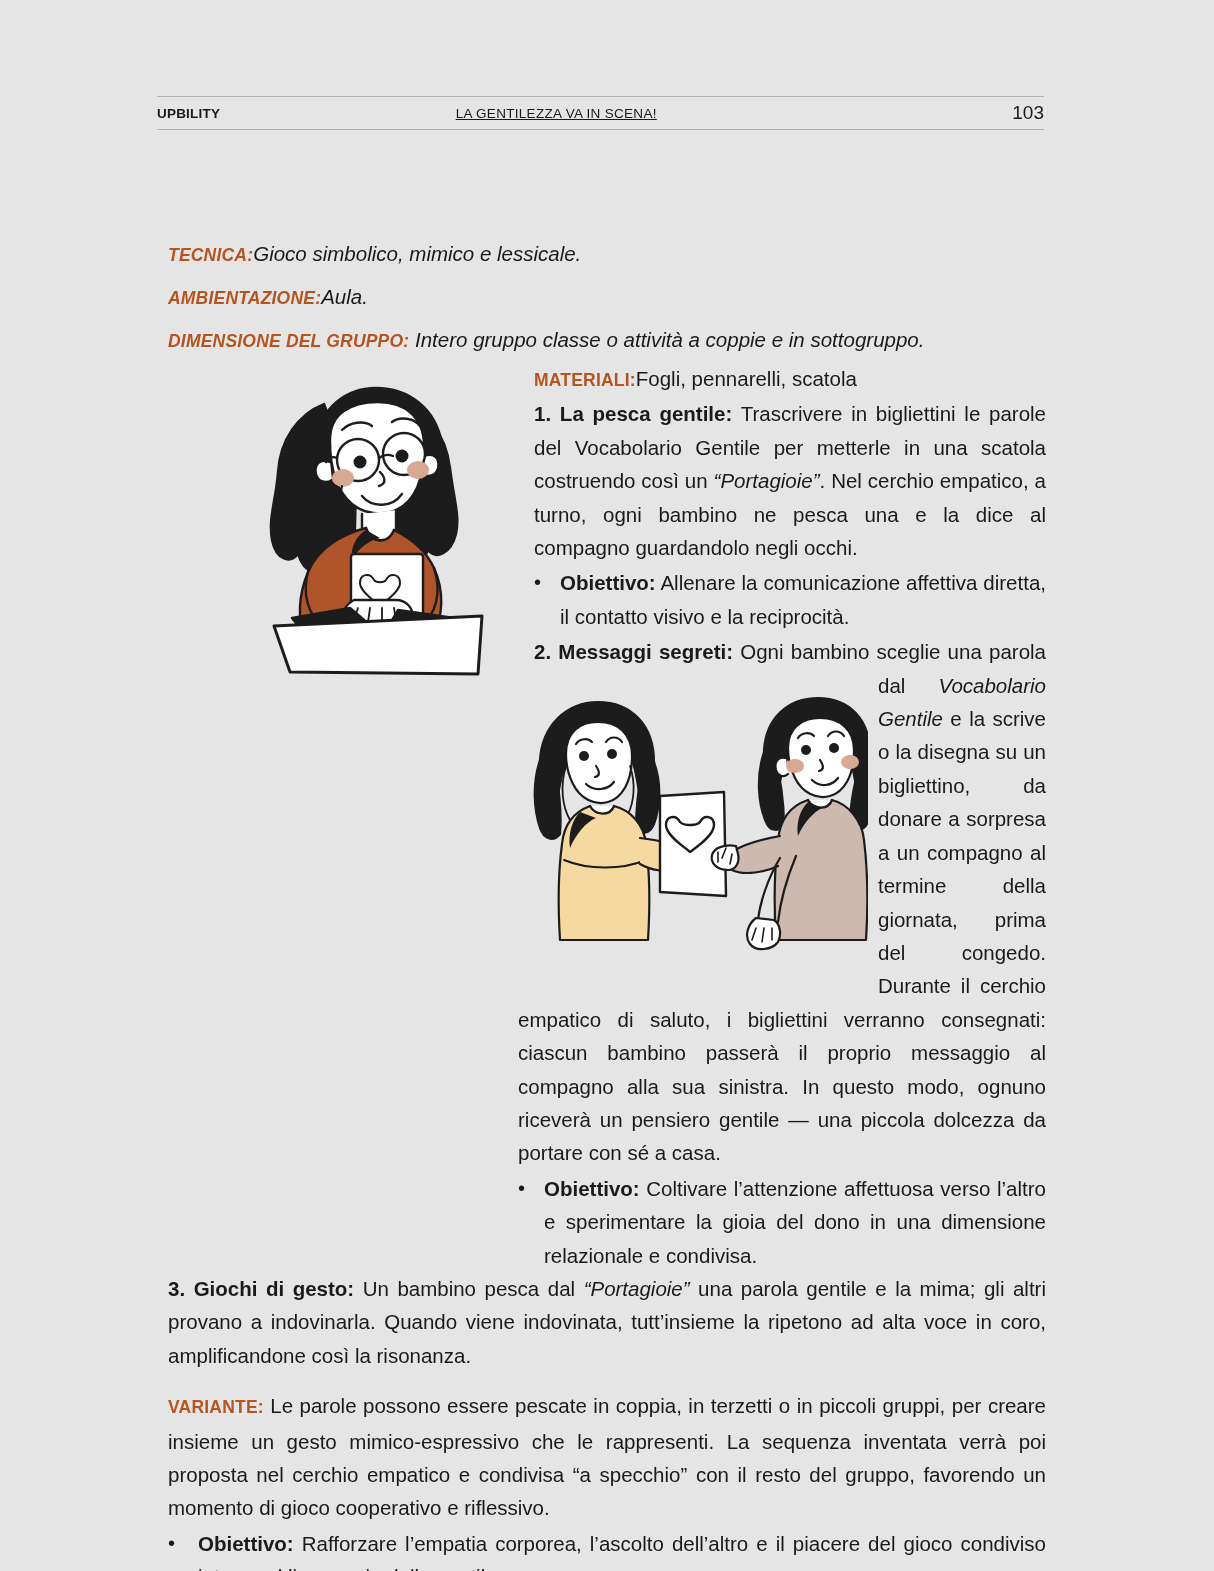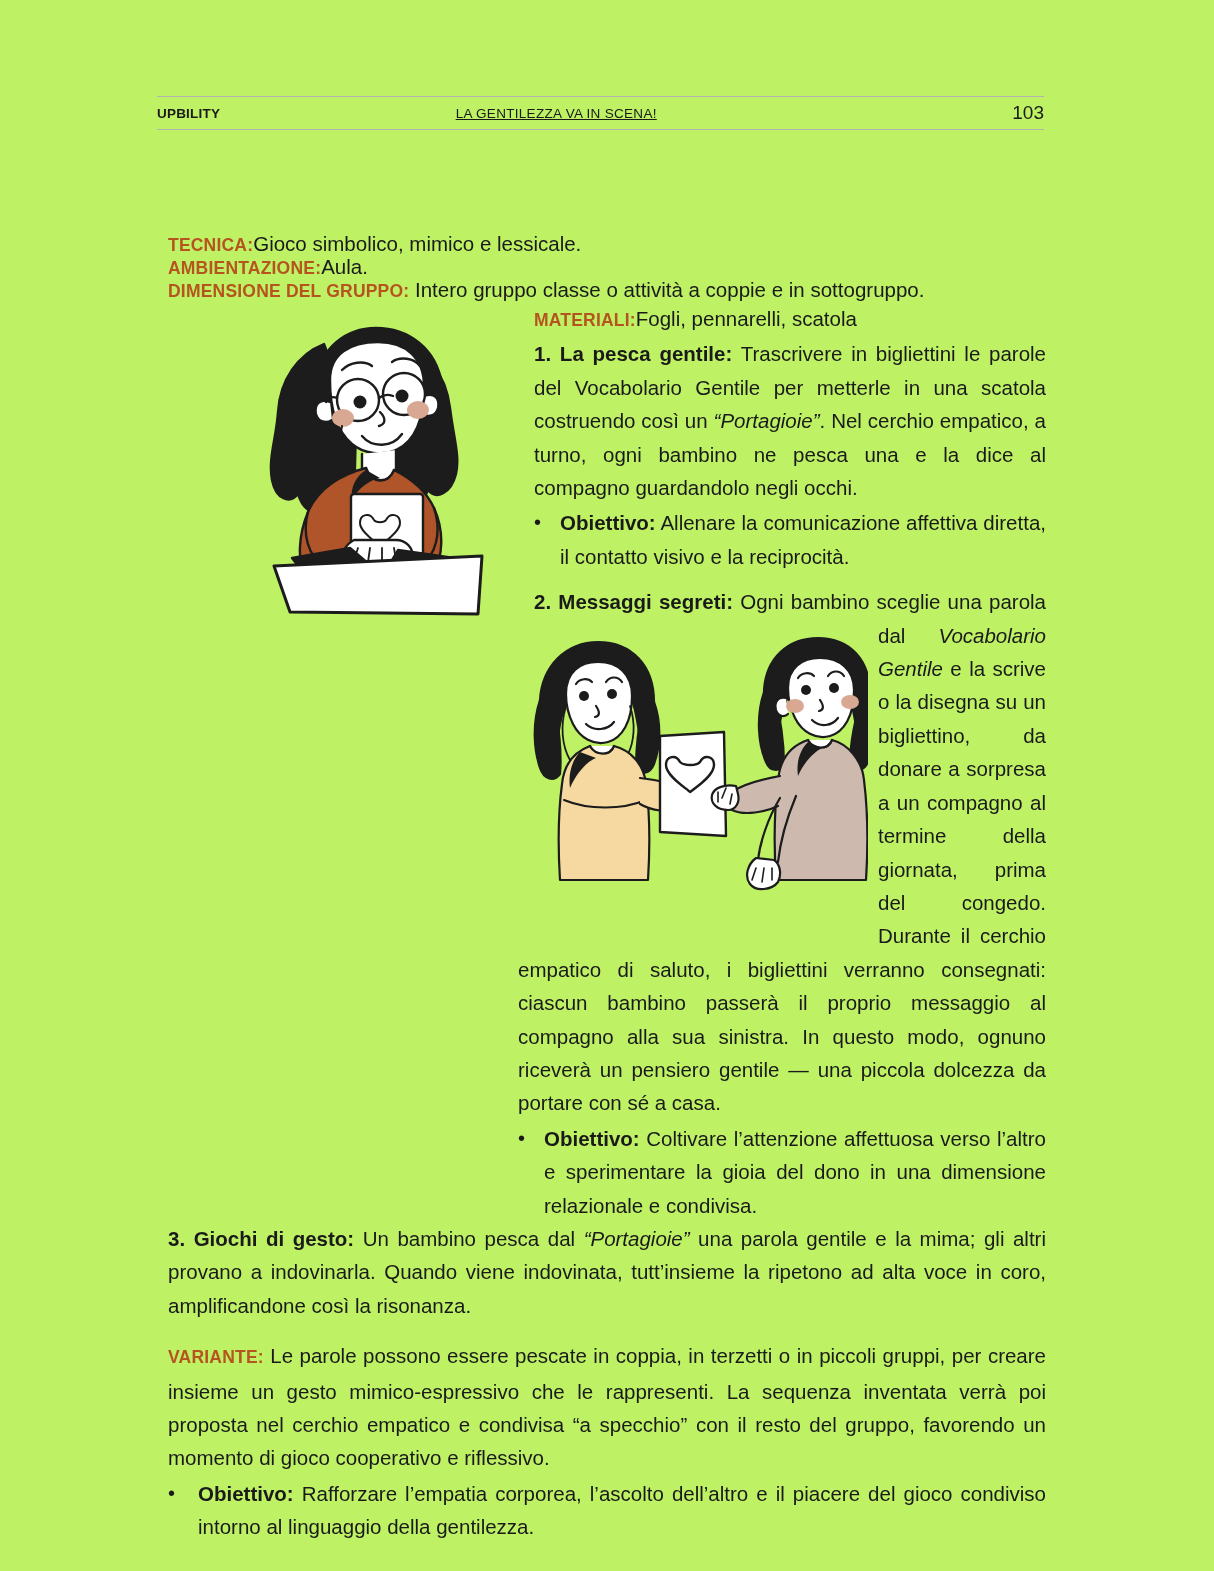--- a/index.html
+++ b/index.html
@@ -4,21 +4,21 @@
 <style>
   html, body {
     margin: 0;
     padding: 0;
     background: #ffffff;
   }
   .page {
     position: relative;
     width: 1214px;
     height: 1571px;
-    background: #bef264;
+    background: #e5e5e5;
     font-family: "Liberation Sans", sans-serif;
     color: #1a1a1a;
     overflow: hidden;
   }
 
   
   .header {
     position: absolute;
     left: 157px;
     top: 96px;
@@ -57,23 +57,24 @@
   
   .content {
     position: absolute;
     left: 168px;
     top: 233px;
     width: 878px;
   }
 
   .meta-line {
     font-size: 20.5px;
-    line-height: 21px;
+    line-height: 42px;
     color: #1a1a1a;
     white-space: nowrap;
+    font-style: italic;
   }
   .lbl {
     color: #b5541f;
     font-weight: bold;
     font-size: 17.5px;
     letter-spacing: .2px;
   }
 
   
   .fig-top {
@@ -93,21 +94,21 @@
   .fig-top svg, .fig-bottom svg { display: block; width: 100%; height: 100%; }
 
   .col-right {
     margin-left: 350px;
     font-size: 20.5px;
     line-height: 33.4px;
     text-align: justify;
     hyphens: manual;
   }
   .col-right p { margin: 0; }
-  .col-right .para-gap { margin-top: 12px; }
+  .col-right .para-gap { margin-top: 2px; }
 
   .bullet {
     display: flex;
     margin-top: 2px;
   }
   .bullet .dot {
     flex: 0 0 auto;
     width: 26px;
     text-align: left;
     font-size: 20px;

